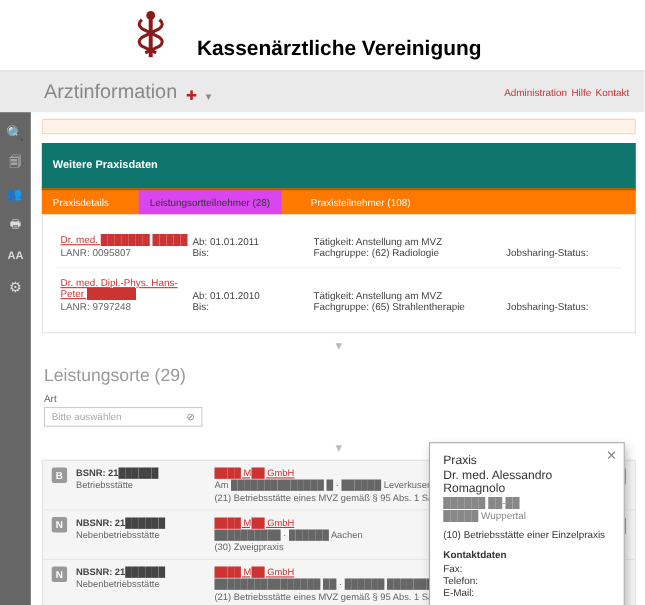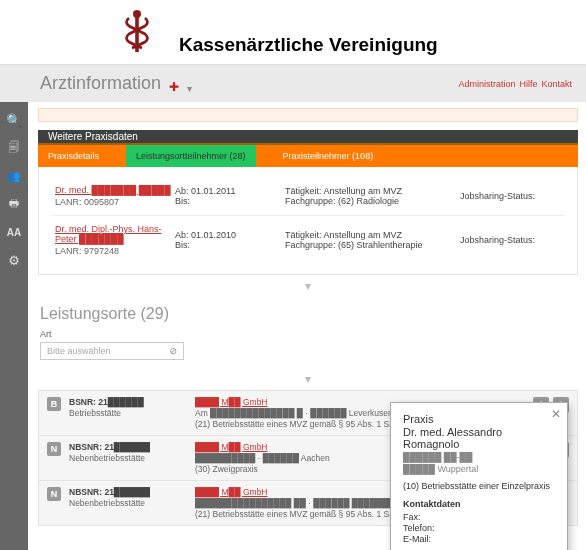--- a/index.html
+++ b/index.html
@@ -11,26 +11,26 @@
 .topbar{background:#eaeaea;height:38px;display:flex;align-items:center;justify-content:space-between;padding:0 14px 0 40px;border-top:1px solid #ddd}
 .app-title{display:flex;align-items:flex-end;gap:8px;color:#888;font-size:18px;font-weight:300}
 .cross-icon{color:#b22;font-size:12px}
 .toplinks{display:flex;gap:4px;font-size:9px}
 .toplinks span{color:#c33;cursor:pointer}
 .layout{display:flex;height:calc(550px - 60px - 38px)}
 .sidebar{background:#666;width:28px;display:flex;flex-direction:column;align-items:center;padding-top:4px;gap:0}
 .sidebar .sbtn{width:28px;height:28px;display:flex;align-items:center;justify-content:center;color:#ddd;cursor:pointer;font-size:13px}
 .main{flex:1;padding:6px 8px 0 10px;position:relative;overflow:hidden}
 .notice{background:#fff2e8;border:1px solid #f7d6bd;height:14px;margin-bottom:8px;border-radius:1px}
-.section-head{background:#404040;color:#fff;font-size:10px;font-weight:normal;padding:1px 10px}
+.section-head{background:#0f766e;color:#fff;font-size:10px;font-weight:bold;padding:15px 10px}
 .tabs{background:#ff7900;display:flex;gap:17px;border-top:2px solid #a16207;font-size:9px}
 .tab{padding:6px 10px;color:#fff;cursor:pointer}
-.tab.active{background:#22c55e;color:#333}
+.tab.active{background:#d946ef;color:#333}
 .panel{background:#fff;border:1px solid #e3e3e3;border-top:none;padding:10px 12px;position:relative}
-.row{display:flex;border-bottom:1px solid #eee;padding:8px 4px;gap:0;font-size:9px;align-items:center}
+.row{display:flex;border-bottom:1px solid #eee;padding:8px 4px;gap:0;font-size:9px;align-items:flex-end}
 .row:last-child{border-bottom:none}
 .c1{width:120px}
 .c2{width:110px}
 .c3{width:175px}
 .c4{flex:1}
 .name{color:#c33;text-decoration:underline;text-decoration-color:#c33}
 .lanr{color:#666;margin-top:2px}
 .lbl{color:#444}
 .dragbar{display:flex;justify-content:center;color:#bbb;font-size:12px;padding:4px 0}
 .leistung-head{color:#999;font-size:16px;font-weight:300;margin:8px 0 6px 2px}

